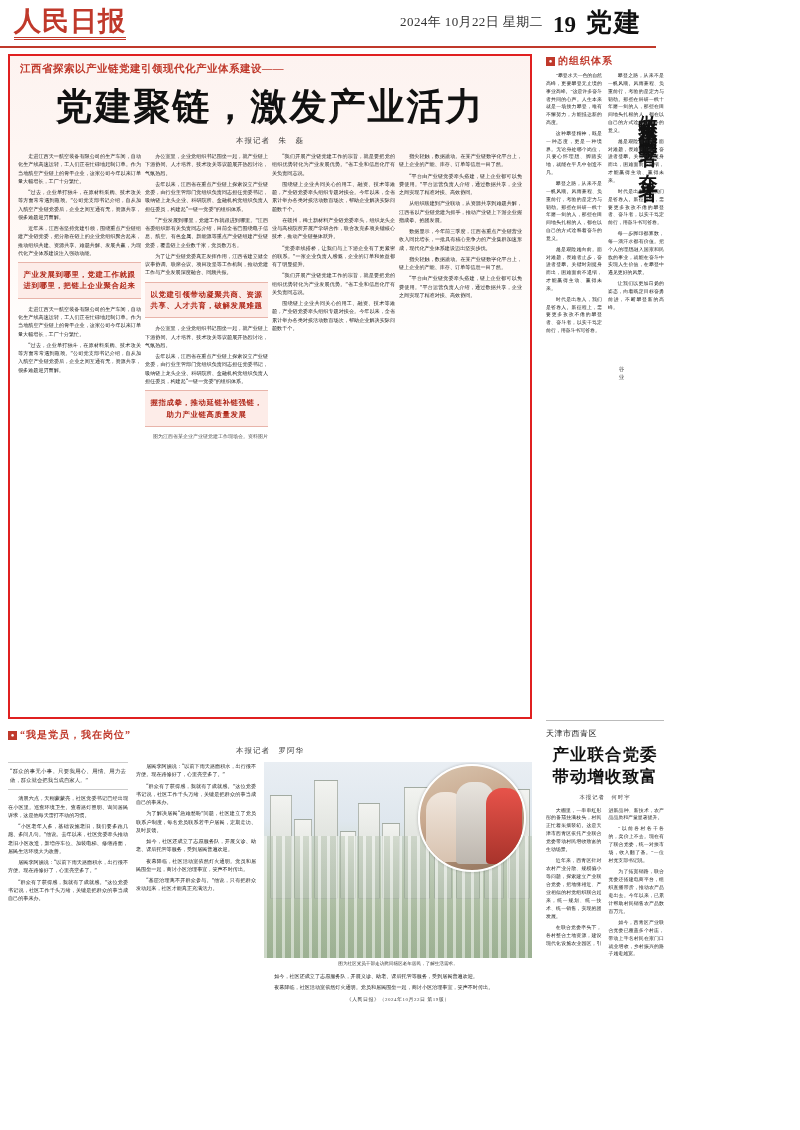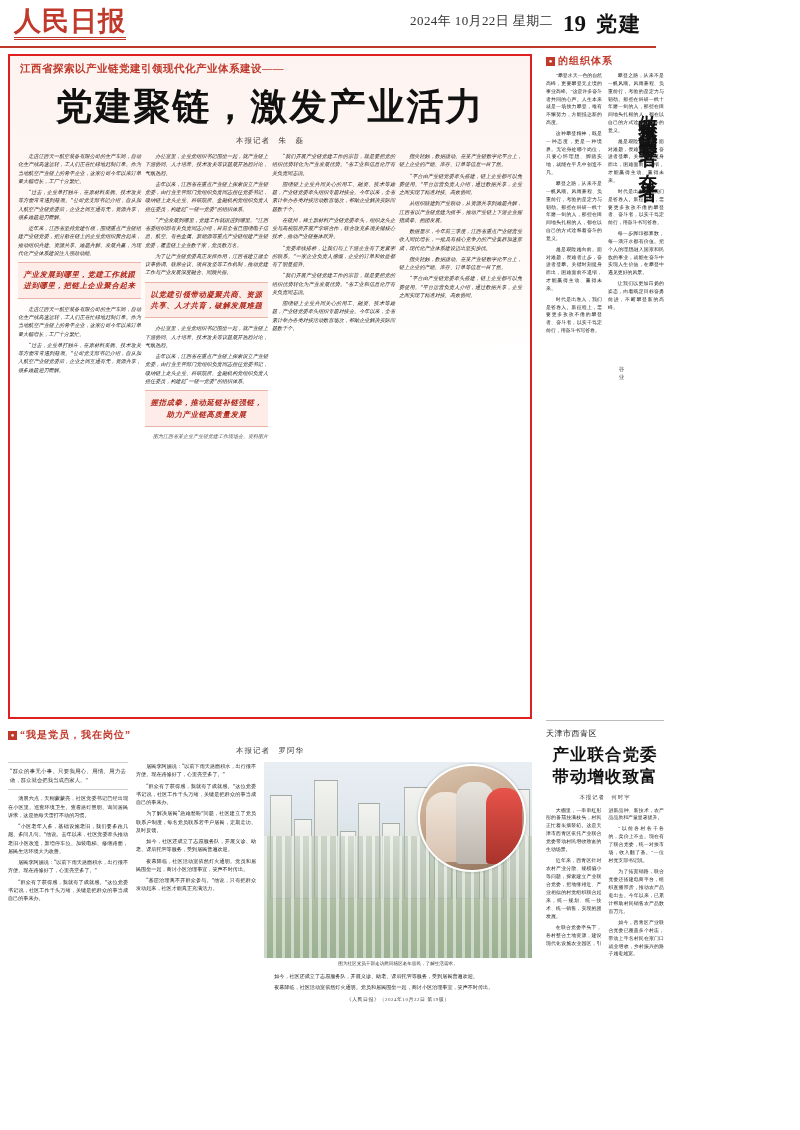--- a/index.html
+++ b/index.html
@@ -54,21 +54,21 @@
     letter-spacing: 0.4px;
   }
   .masthead-pageno {
     font-family: "Liberation Serif", serif;
     font-size: 23px;
     font-weight: bold;
     color: #111;
     line-height: 1;
   }
   .masthead-section {
-    font-size: 21px;
+    font-size: 26px;
     font-weight: bold;
     color: #111;
     line-height: 1;
     letter-spacing: 2px;
   }
 
   
   .body-wrap {
     position: relative;
     display: flex;
@@ -148,21 +148,20 @@
     margin-bottom: 6px;
   }
 
   .cols4 {
     display: flex;
     gap: 4px;
     font-size: 5.1px;
     line-height: 1.62;
     text-align: justify;
     color: #222;
-    font-style: italic;
   }
   .col {
     flex: 1;
     position: relative;
   }
   .col p {
     margin: 0 0 3px 0;
     text-indent: 2em;
     word-break: break-all;
   }

